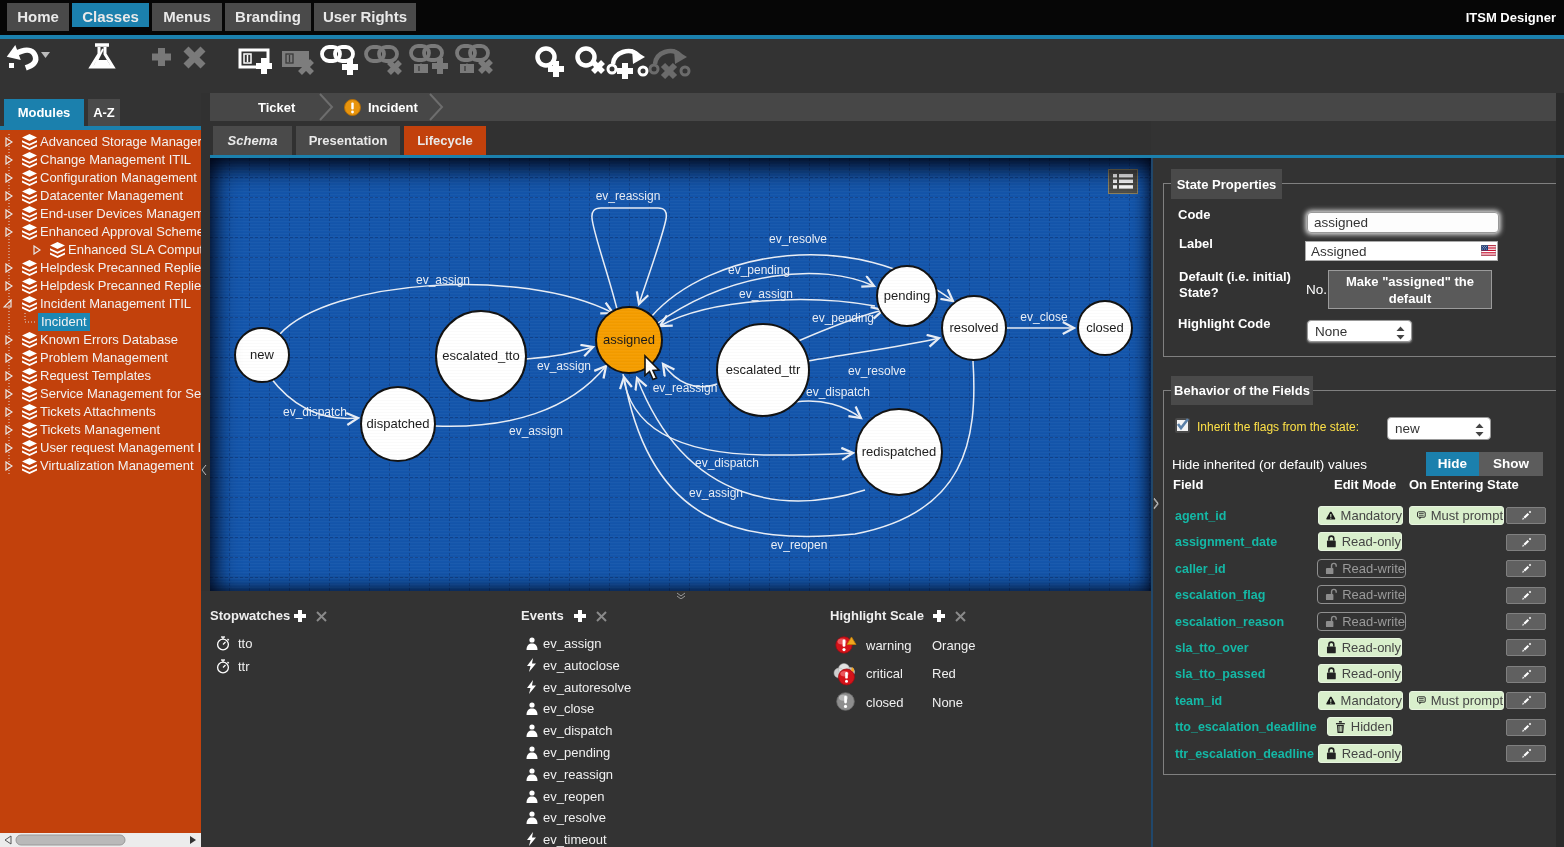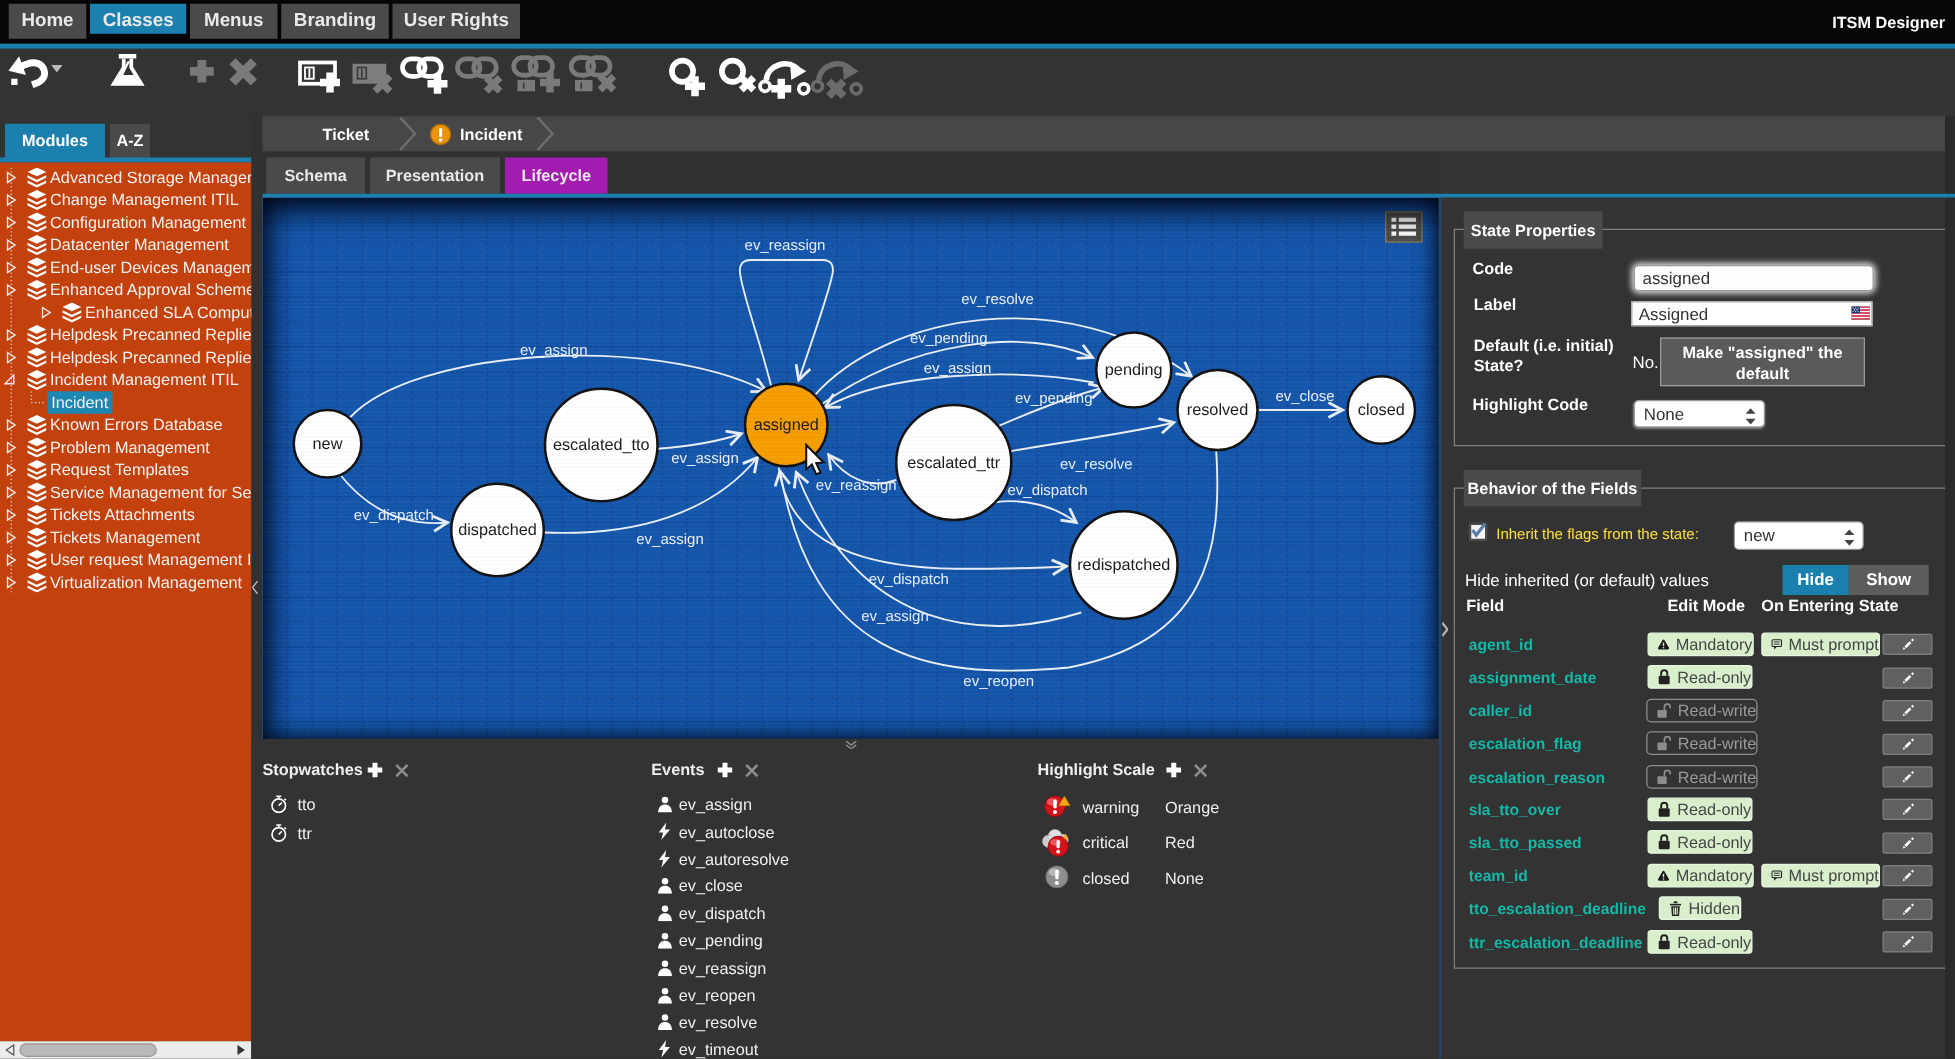--- a/index.html
+++ b/index.html
@@ -21,21 +21,21 @@
   #sideblue { position:absolute; left:0; top:126px; width:201px; height:4px; background:#1b80ad; }
   #tree { position:absolute; left:0; top:130px; width:201px; height:703px; background:#c2410c;
     color:#f2f2f2; font-size:13px; overflow:hidden; }
   .trow { position:absolute; left:0; height:18px; line-height:18px; white-space:nowrap; }
   .trow .lbl { position:absolute; left:40px; top:0; }
   #hscroll { position:absolute; left:0; top:833px; width:201px; height:14px; background:#ececec; }
   
   #crumb { position:absolute; left:210px; top:93px; width:1346px; height:28px; background:#474747; z-index:6; }
   .ctab { position:absolute; top:126px; height:29px; background:#4a4a4a; color:#e9e9e9;
     font-size:13px; font-weight:bold; text-align:center; line-height:29px; }
-  .ctab.act { background:#a21caf; }
+  .ctab.act { background:#c2410c; }
   #tabline { position:absolute; left:210px; top:155px; width:1354px; height:3px; background:#1b80ad; z-index:6; }
   
   #canvas { position:absolute; left:210px; top:158px; width:941px; height:433px; background:#1456ac; }
   #tex { position:absolute; left:0; top:0; width:941px; height:433px; pointer-events:none;
     background-image:repeating-linear-gradient(0deg, rgba(255,255,255,.028) 0 1px, rgba(0,0,0,0.02) 1px 2px, transparent 2px 3px); }
   #vign { position:absolute; left:0; top:0; width:941px; height:433px; pointer-events:none;
     box-shadow: inset 0 18px 24px -8px rgba(0,0,12,.9), inset 16px 0 22px -10px rgba(0,0,12,.7),
       inset -12px 0 18px -10px rgba(0,0,12,.65), inset 0 -12px 18px -10px rgba(0,0,12,.65); }
   
   #bottom { position:absolute; left:201px; top:591px; width:950px; height:256px; background:#333; }
@@ -414,21 +414,21 @@
 <svg width="17" height="17" viewBox="0 0 17 17" style="position:absolute;left:134px;top:6px;">
       <circle cx="8.5" cy="8.5" r="8" fill="#e8940c" stroke="#b36d06" stroke-width="1"></circle>
       <rect x="7.3" y="3.5" width="2.4" height="7" rx="1" fill="#fff"></rect>
       <circle cx="8.5" cy="13" r="1.4" fill="#fff"></circle>
     </svg>
 <span style="position:absolute;left:158px;top:7px;color:#fff;font-size:13px;font-weight:bold;">Incident</span>
 <svg width="18" height="28" viewBox="0 0 18 28" style="position:absolute;left:218px;top:0;">
       <path d="M2 1 L14 14 L2 27" fill="none" stroke="#6d6d6d" stroke-width="2"></path>
     </svg>
   </div>
-<div class="ctab" style="left:213px;width:79px;">Schema</div>
+<div class="ctab" style="left:213px;width:79px;font-style:italic;">Schema</div>
 <div class="ctab" style="left:296px;width:104px;">Presentation</div>
 <div class="ctab act" style="left:404px;width:82px;">Lifecycle</div>
 <div id="tabline"></div>
 <div id="canvas">
     <svg width="941" height="433" viewBox="0 0 941 433" style="position:absolute;left:0;top:0;">
       <defs>
         <pattern id="grid" width="20" height="20" patternUnits="userSpaceOnUse">
           <path d="M 20 0 L 20 20 M 0 20 L 20 20" fill="none" stroke="#0e3a7f" stroke-width="1.3" stroke-dasharray="3,2"></path>
         </pattern>
         <pattern id="grid2" width="100" height="100" patternUnits="userSpaceOnUse">

